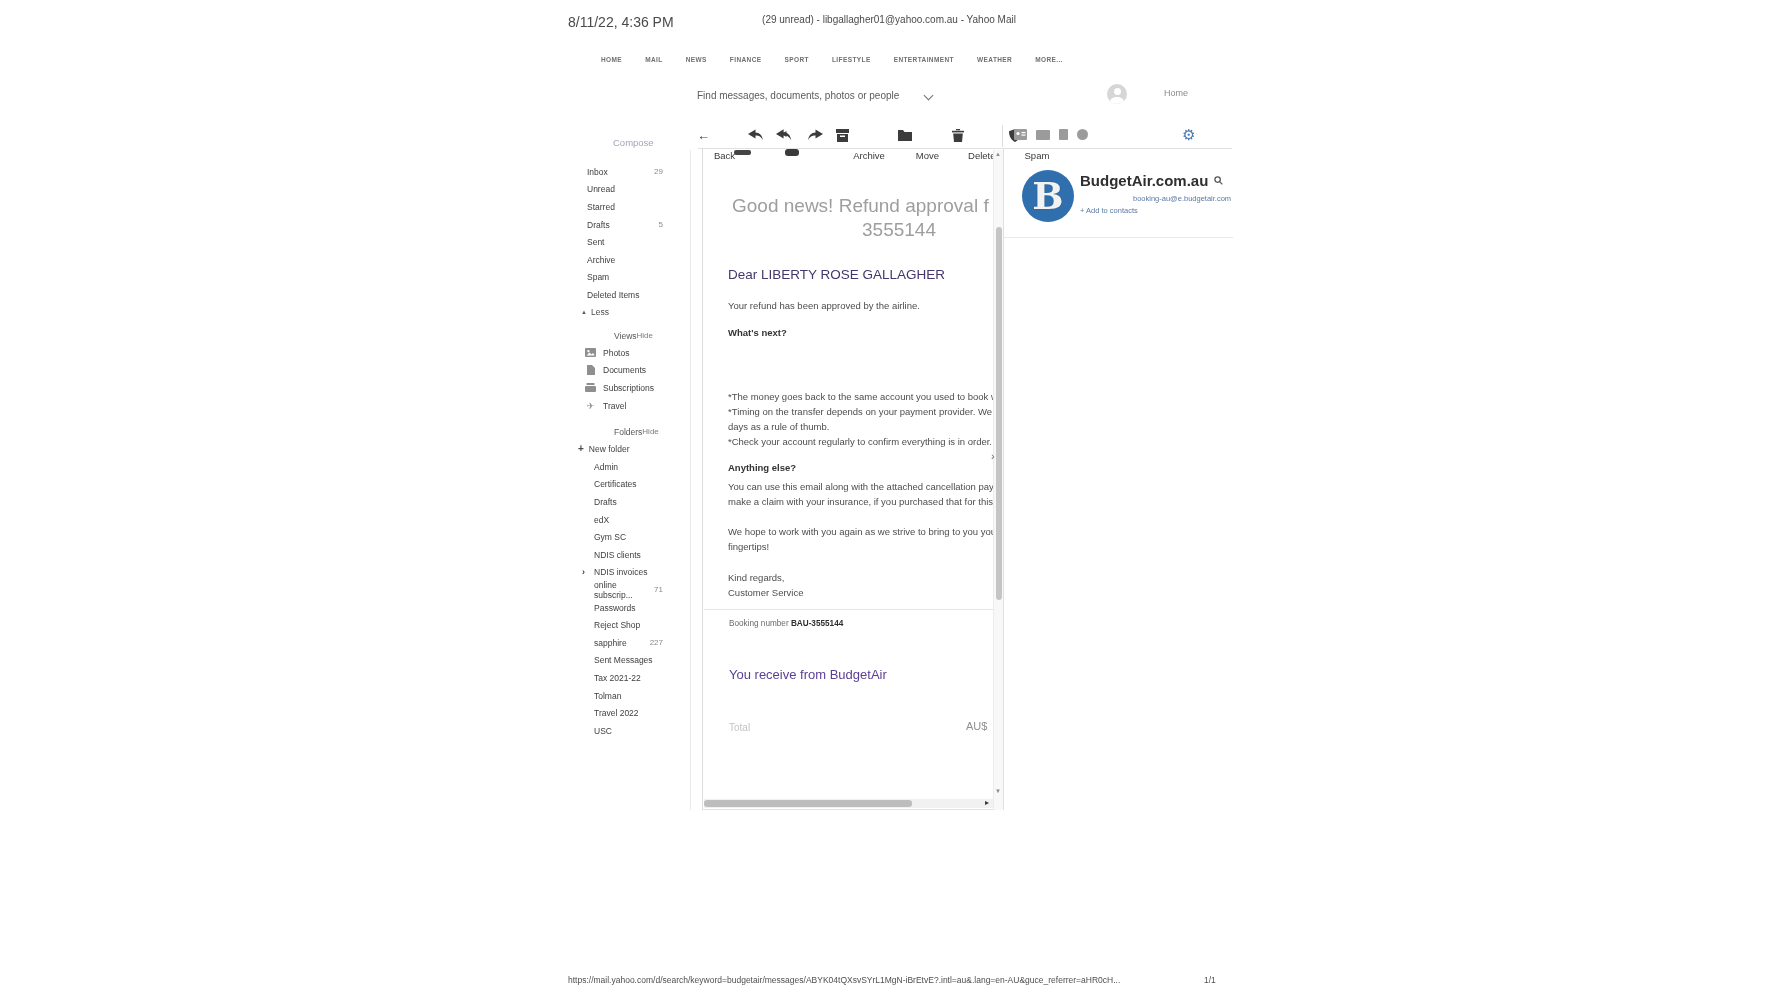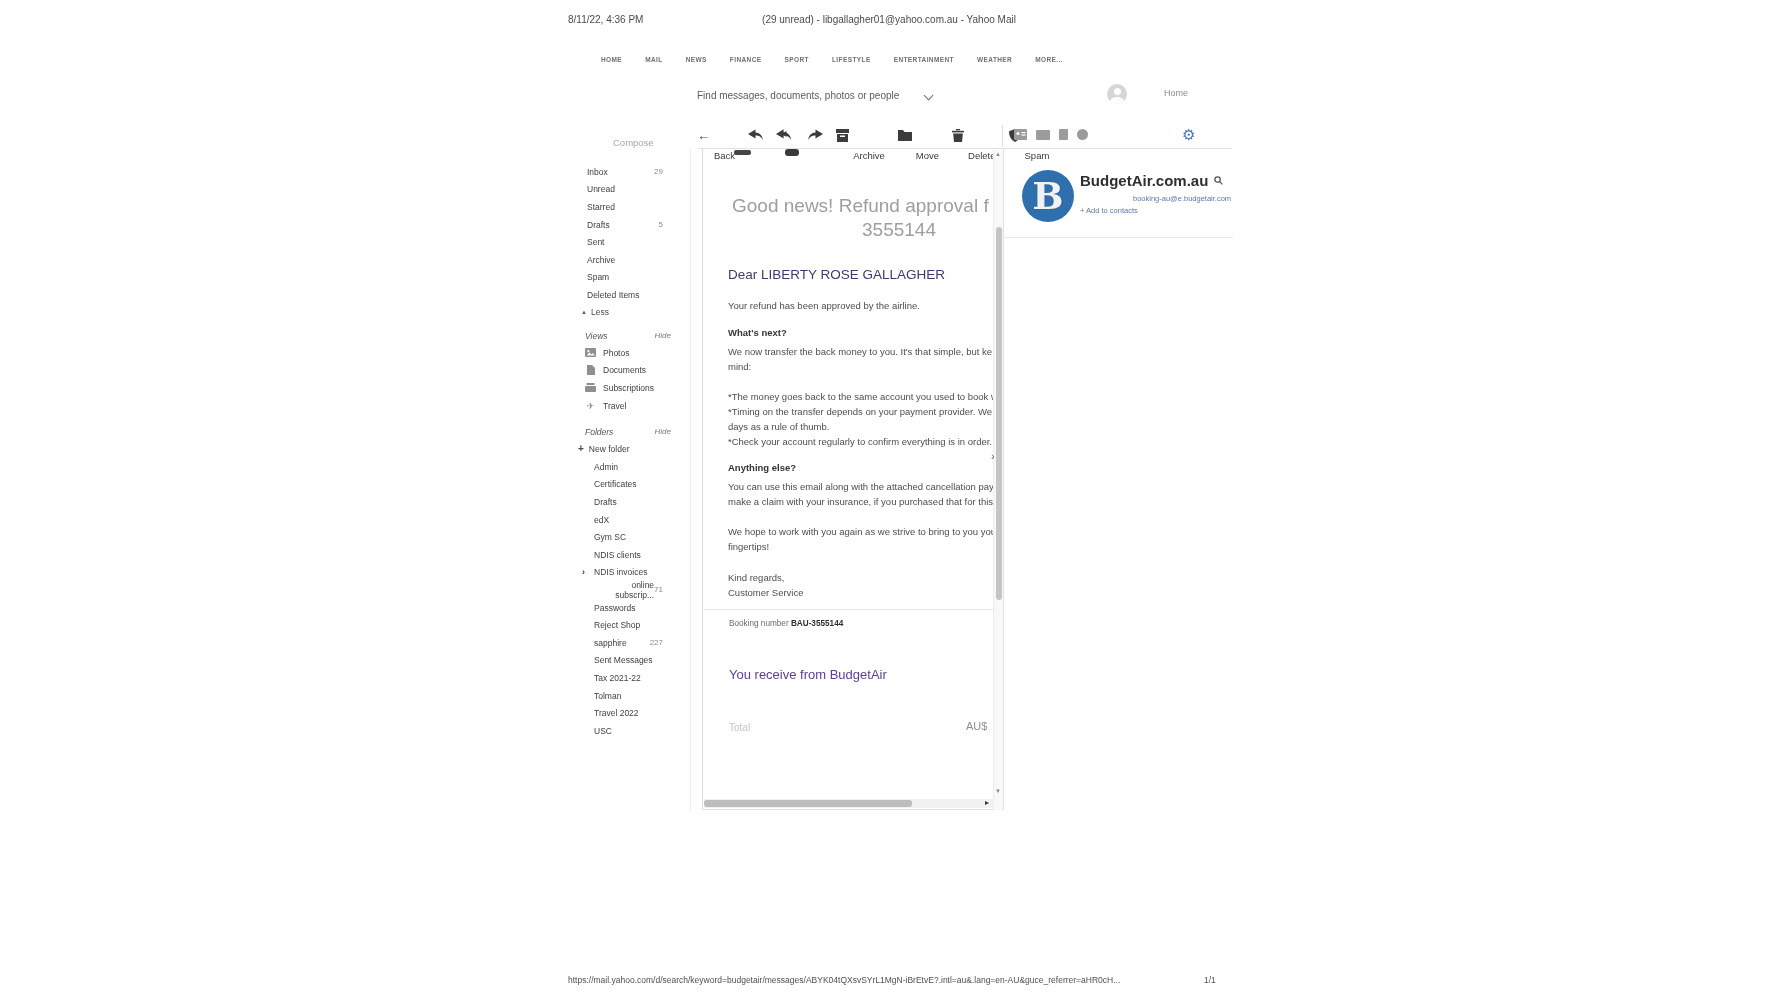--- a/index.html
+++ b/index.html
@@ -4,21 +4,21 @@
 <style>
   * { margin:0; padding:0; box-sizing:border-box; }
   html,body { background:#ffffff; }
   .page {
     position:relative; width:1778px; height:1000px; background:#fff;
     font-family:"Liberation Sans", sans-serif; color:#404040; overflow:hidden;
   }
   .abs { position:absolute; }
 
   
-  .ph-date { left:568px; top:14px; font-size:10px; color:#4a4a4a; }
+  .ph-date { left:568px; top:14px; font-size:14px; color:#4a4a4a; }
   .ph-title { left:0; top:14px; width:100%; text-align:center; font-size:10px; color:#4a4a4a; }
   .pf-url { left:568px; top:975px; font-size:8.5px; color:#4f4f4f; }
   .pf-page { left:1204px; top:975px; font-size:8.5px; color:#4f4f4f; }
 
   
   .topnav { left:601px; top:56px; width:462px; display:flex; justify-content:space-between; }
   .topnav span { font-size:6.5px; font-weight:bold; color:#6f6f6f; letter-spacing:.4px; }
 
   
   .search-text { left:697px; top:90px; font-size:10px; color:#5c5c5c; }
@@ -45,32 +45,32 @@
   .sidebar-divider { left:690px; top:150px; width:1px; height:660px; background:#ebebeb; }
   .pane-divider { left:1003px; top:148px; width:1px; height:662px; background:#e0e0e0; }
 
   
   .compose { left:613px; top:137px; font-size:9.5px; color:#a0a6b8; }
   .slist { left:587px; width:76px; }
   .srow { display:flex; align-items:center; height:17.6px; font-size:8.5px; color:#404040; }
   .srow .count { margin-left:auto; font-size:8px; color:#8a8a8a; }
   .less-row { left:581px; top:303px; height:17.6px; display:flex; align-items:center; font-size:8.5px; color:#4a4a4a; }
   .less-row .tri { font-size:6px; color:#5a5a5a; margin-right:4px; }
-  .sec-head { left:585px; width:86px; display:flex; justify-content:space-between; align-items:center; height:17.6px;font-style:italic; }
+  .sec-head { left:614px; width:86px; display:flex; align-items:center; height:17.6px; }
   .sec-head .t { font-size:8.5px; color:#555; }
   .sec-head .h { font-size:8px; color:#7a7a7a; }
   .views-list { left:585px; top:344px; width:80px; }
   .vrow { display:flex; align-items:center; height:17.6px; font-size:8.5px; color:#404040; }
   .vrow .ic { width:11px; margin-right:7px; display:flex; justify-content:center; color:#8f8f8f; }
   .vrow svg { fill:#8f8f8f; }
   .plane { font-size:9px; color:#8f8f8f; }
   .newfolder { left:578px; top:440px; height:17.6px; display:flex; align-items:center; font-size:8.5px; color:#404040; }
   .newfolder .plus { font-size:10px; font-weight:bold; margin-right:5px; color:#4a4a4a; }
   .folders-list { left:594px; top:458px; width:69px; }
-  .frow { position:relative; display:flex; align-items:center; height:17.6px; font-size:8.5px; color:#404040;text-align:right; }
+  .frow { position:relative; display:flex; align-items:center; height:17.6px; font-size:8.5px; color:#404040; }
   .frow .count { margin-left:auto; font-size:8px; color:#8a8a8a; }
   .frow .chev { position:absolute; left:-12px; font-size:9px; font-weight:bold; color:#3a3a3a; }
 
   
   .card { left:702px; top:148px; width:301px; height:662px; border-left:1px solid #dcdcdc; border-bottom:1px solid #e0e0e0; overflow:hidden; }
   .card .abs { position:absolute; }
   .sliver1 { left:31px; top:2px; width:17px; height:5px; background:#454545; border-radius:2px; }
   .sliver2 { left:82px; top:1px; width:14px; height:7px; background:#3a3a3a; border-radius:3px; }
   .subject { left:29px; top:46px; font-size:19px; line-height:24px; color:#9e9e9e; white-space:nowrap; }
   .subject2 { left:159px; top:71px; font-size:19px; color:#9e9e9e; white-space:nowrap; }
@@ -373,24 +373,20 @@
 
   <div class="abs card">
     <div class="abs sliver1"></div>
     <div class="abs sliver2"></div>
     <div class="abs subject">Good news! Refund approval f</div>
     <div class="abs subject2">3555144</div>
     <div class="abs greeting">Dear LIBERTY ROSE GALLAGHER</div>
     <div class="abs bodyline intro">Your refund has been approved by the airline.</div>
 
     <div class="abs bold-head s1t">What's next?</div>
-    <div class="abs bodyblock s1l">
-      <div>We now transfer the back money to you. It's that simple, but ke</div>
-      <div>mind:</div>
-    </div>
     <div class="abs bodyblock bl">
       <div>*The money goes back to the same account you used to book w</div>
       <div>*Timing on the transfer depends on your payment provider. We</div>
       <div>days as a rule of thumb.</div>
       <div>*Check your account regularly to confirm everything is in order.</div>
     </div>
 
     <div class="abs bold-head s2t">Anything else?</div>
     <div class="abs bodyblock s2l">
       <div>You can use this email along with the attached cancellation pay</div>

